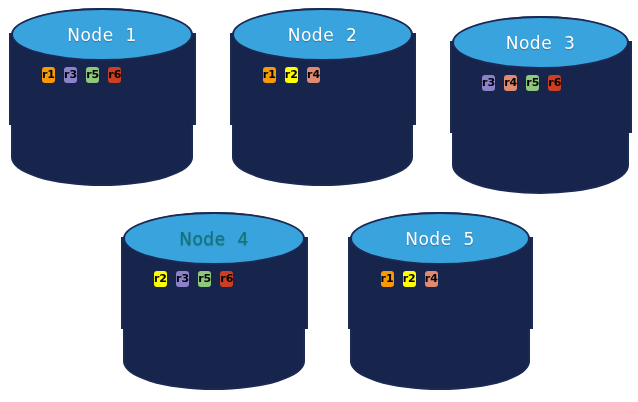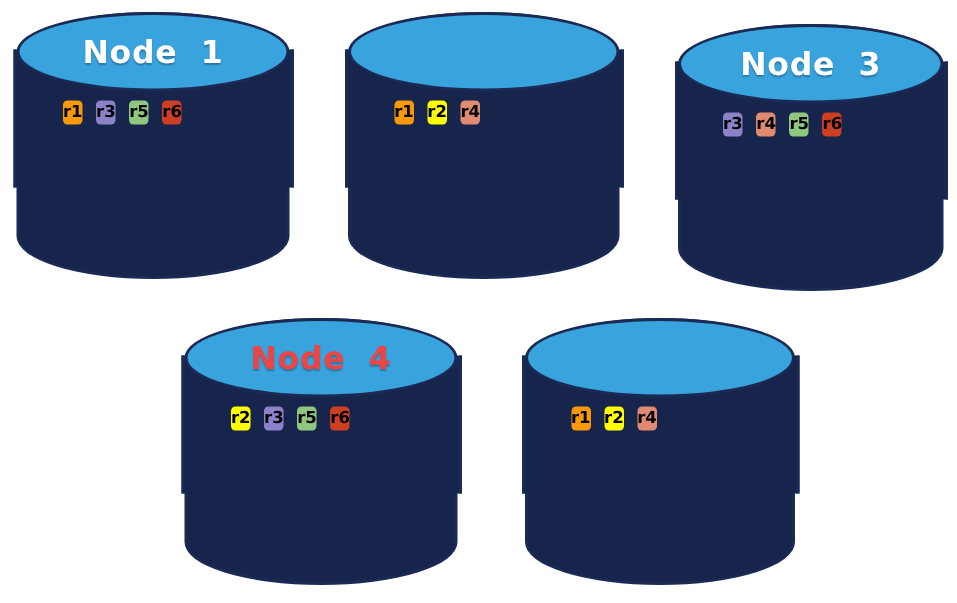--- a/index.html
+++ b/index.html
@@ -65,22 +65,22 @@
   .node-title {
     position: absolute;
     left: 0;
     top: 0;
     width: 100%;
     height: 30%;
     display: flex;
     align-items: center;
     justify-content: center;
     color: #ffffff;
-    font-size: 21px;
-    font-weight: bold;
+    font-size: 17px;
+    font-weight: normal;
     letter-spacing: 0.5px;
     white-space: pre;
     text-shadow: 0 1px 1px rgba(20,40,70,0.35);
   }
 
   
   .shards {
     position: absolute;
     left: 17%;
     right: 17%;
@@ -116,20 +116,21 @@
         <div class="shard" style="background: rgb(248, 154, 7); color: rgb(0, 0, 0);">r1</div>
         <div class="shard" style="background: rgb(139, 130, 201); color: rgb(0, 0, 0);">r3</div>
         <div class="shard" style="background: rgb(143, 199, 126); color: rgb(0, 0, 0);">r5</div>
         <div class="shard" style="background: rgb(204, 63, 34); color: rgb(0, 0, 0);">r6</div>
       </div>
     </div>
     <div class="node" style="left: 232px; top: 8px; width: 181px; height: 178px;">
       <div class="cyl-body" style="background: rgb(23, 36, 76); border-color: rgb(27, 42, 85);"></div>
       <div class="cyl-mid" style="background: rgb(23, 36, 76); border-left-color: rgb(27, 42, 85); border-right-color: rgb(27, 42, 85);"></div>
       <div class="cyl-top" style="background: rgb(56, 163, 220); border-color: rgb(27, 42, 85);"></div>
+      <div class="node-title" style="color: rgb(255, 255, 255);">Node  2</div>
       <div class="shards">
         <div class="shard" style="background: rgb(248, 154, 7); color: rgb(0, 0, 0);">r1</div>
         <div class="shard" style="background: rgb(255, 255, 0); color: rgb(0, 0, 0);">r2</div>
         <div class="shard" style="background: rgb(224, 138, 114); color: rgb(0, 0, 0);">r4</div>
       </div>
     </div>
     <div class="node" style="left: 452px; top: 16px; width: 177px; height: 178px;">
       <div class="cyl-body" style="background: rgb(23, 36, 76); border-color: rgb(27, 42, 85);"></div>
       <div class="cyl-mid" style="background: rgb(23, 36, 76); border-left-color: rgb(27, 42, 85); border-right-color: rgb(27, 42, 85);"></div>
       <div class="cyl-top" style="background: rgb(56, 163, 220); border-color: rgb(27, 42, 85);"></div>
@@ -138,31 +139,32 @@
         <div class="shard" style="background: rgb(139, 130, 201); color: rgb(0, 0, 0);">r3</div>
         <div class="shard" style="background: rgb(224, 138, 114); color: rgb(0, 0, 0);">r4</div>
         <div class="shard" style="background: rgb(143, 199, 126); color: rgb(0, 0, 0);">r5</div>
         <div class="shard" style="background: rgb(204, 63, 34); color: rgb(0, 0, 0);">r6</div>
       </div>
     </div>
     <div class="node" style="left: 123px; top: 212px; width: 182px; height: 178px;">
       <div class="cyl-body" style="background: rgb(23, 36, 76); border-color: rgb(27, 42, 85);"></div>
       <div class="cyl-mid" style="background: rgb(23, 36, 76); border-left-color: rgb(27, 42, 85); border-right-color: rgb(27, 42, 85);"></div>
       <div class="cyl-top" style="background: rgb(56, 163, 220); border-color: rgb(27, 42, 85);"></div>
-      <div class="node-title" style="color: #ef4444;">Node  4</div>
+      <div class="node-title" style="color: #0f766e;">Node  4</div>
       <div class="shards">
         <div class="shard" style="background: rgb(255, 255, 0); color: rgb(0, 0, 0);">r2</div>
         <div class="shard" style="background: rgb(139, 130, 201); color: rgb(0, 0, 0);">r3</div>
         <div class="shard" style="background: rgb(143, 199, 126); color: rgb(0, 0, 0);">r5</div>
         <div class="shard" style="background: rgb(204, 63, 34); color: rgb(0, 0, 0);">r6</div>
       </div>
     </div>
     <div class="node" style="left: 350px; top: 212px; width: 180px; height: 178px;">
       <div class="cyl-body" style="background: rgb(23, 36, 76); border-color: rgb(27, 42, 85);"></div>
       <div class="cyl-mid" style="background: rgb(23, 36, 76); border-left-color: rgb(27, 42, 85); border-right-color: rgb(27, 42, 85);"></div>
       <div class="cyl-top" style="background: rgb(56, 163, 220); border-color: rgb(27, 42, 85);"></div>
+      <div class="node-title" style="color: rgb(255, 255, 255);">Node  5</div>
       <div class="shards">
         <div class="shard" style="background: rgb(248, 154, 7); color: rgb(0, 0, 0);">r1</div>
         <div class="shard" style="background: rgb(255, 255, 0); color: rgb(0, 0, 0);">r2</div>
         <div class="shard" style="background: rgb(224, 138, 114); color: rgb(0, 0, 0);">r4</div>
       </div>
     </div>
   </div>
 
 </body></html>

